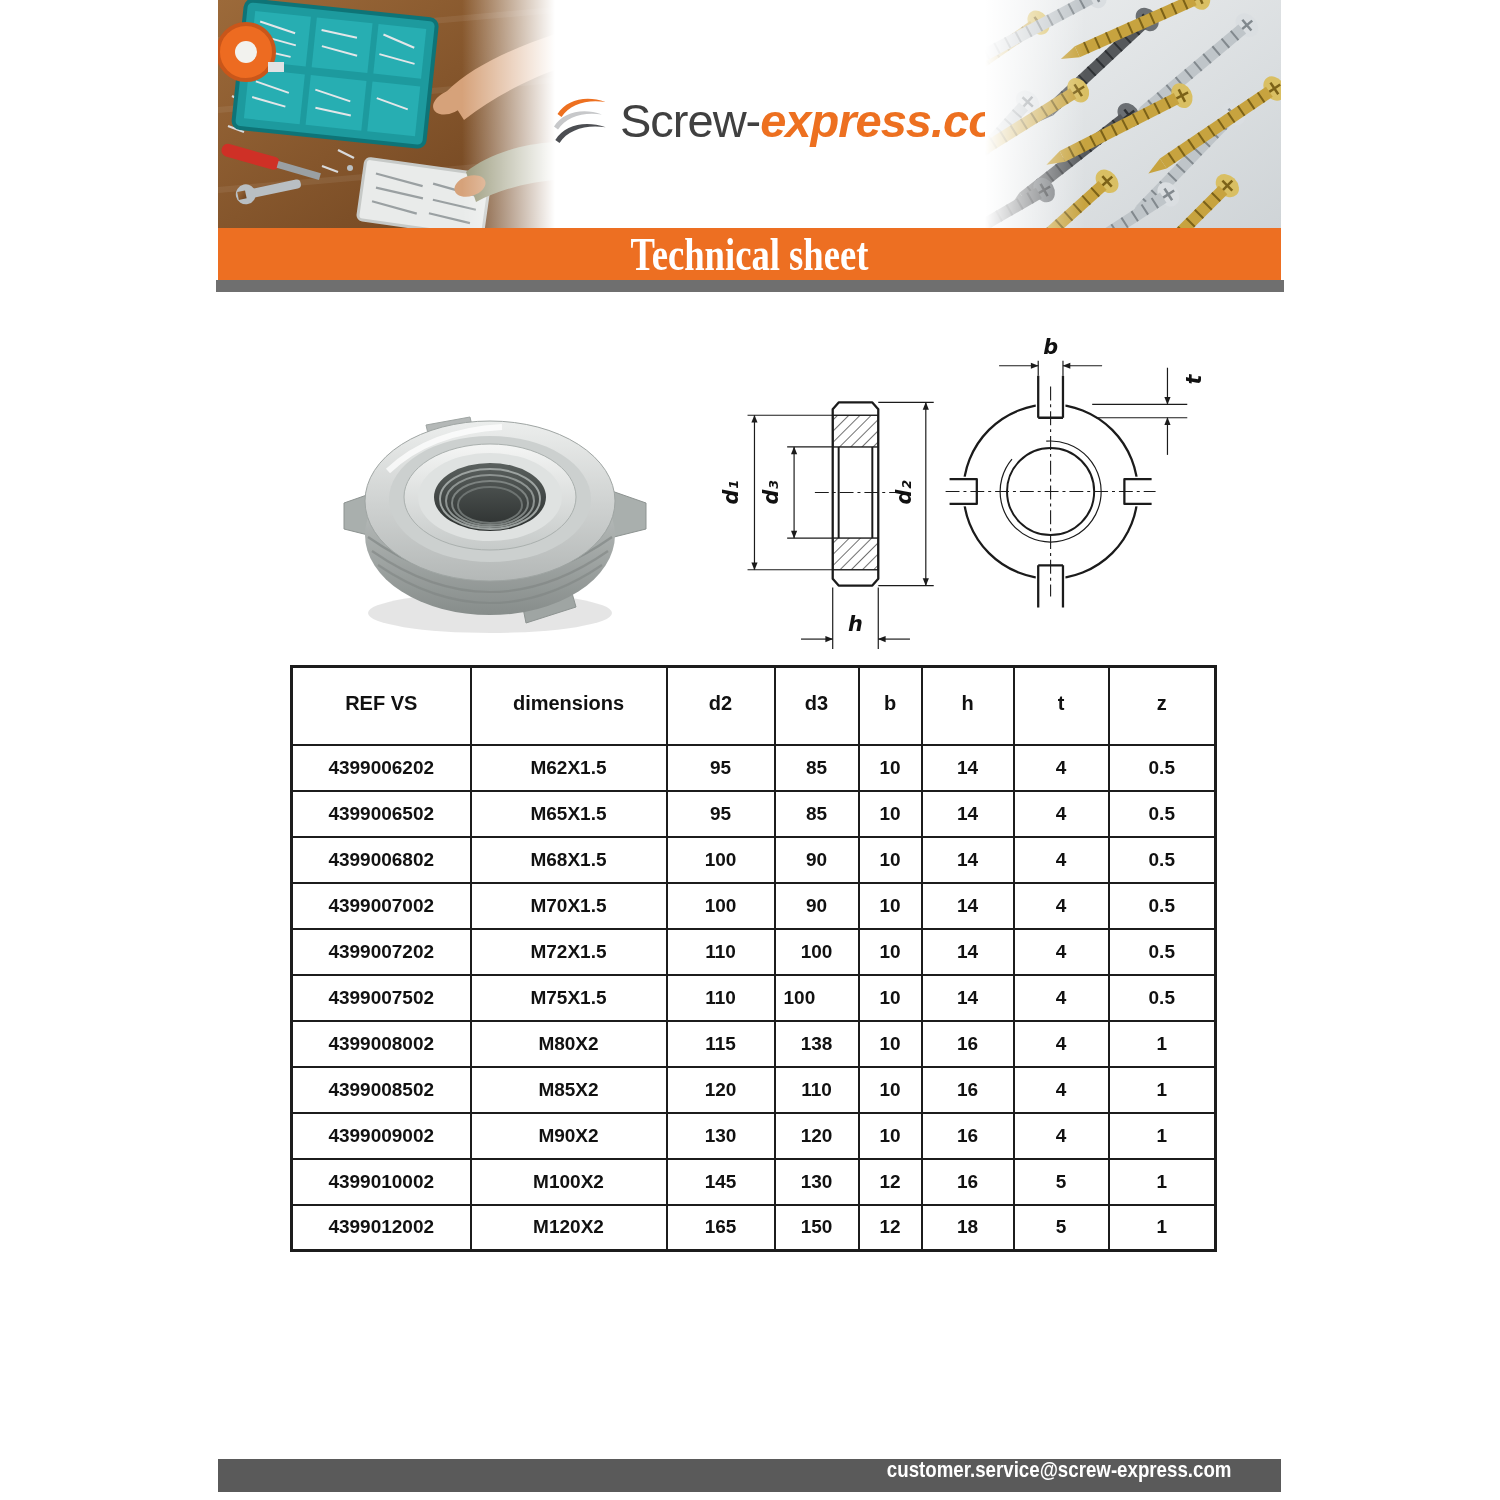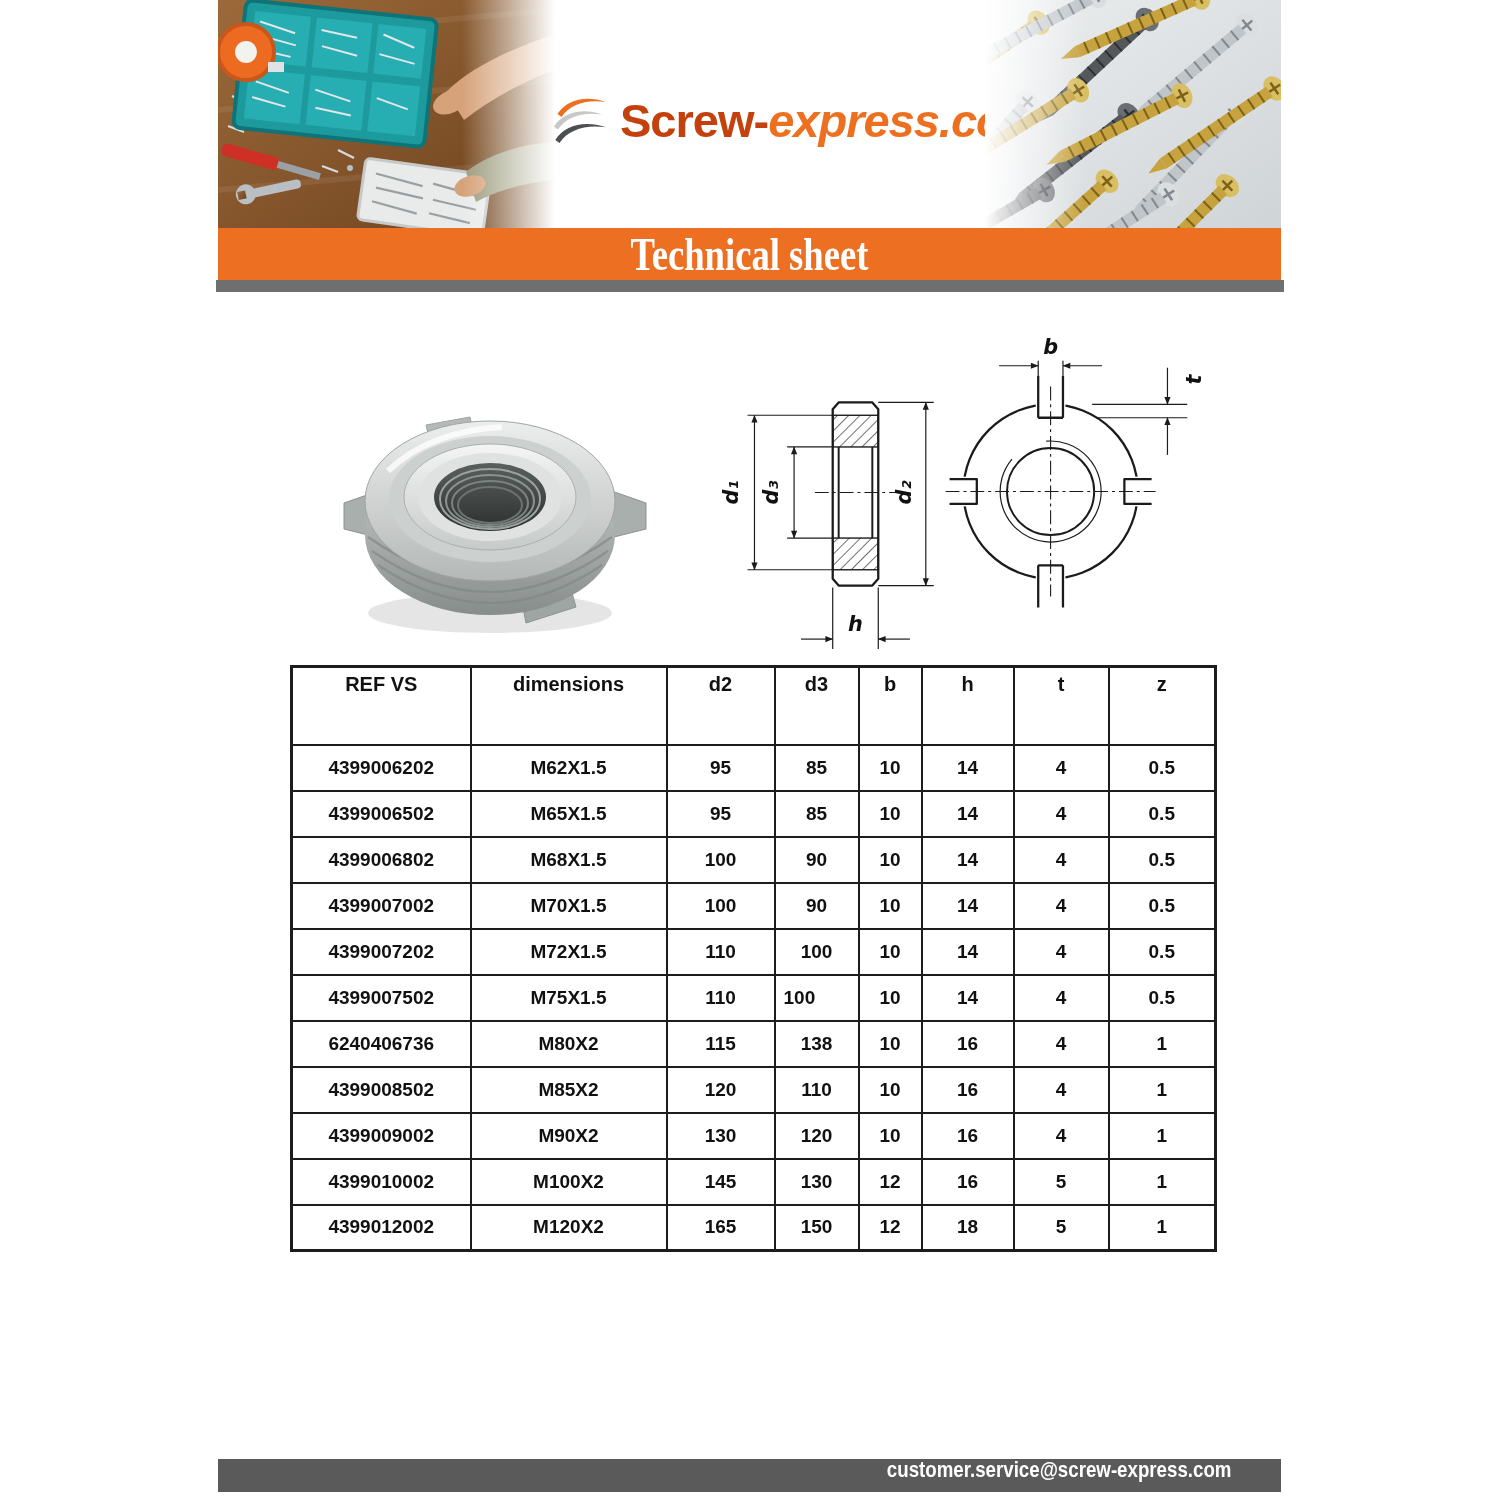--- a/index.html
+++ b/index.html
@@ -9,21 +9,21 @@
   .page { position:absolute; left:218px; top:0; width:1063px; height:1500px; background:#fff; }
 
   
   .header { position:absolute; left:0; top:0; width:1063px; height:228px; background:#fff; }
   .photo-left  { position:absolute; left:0; top:0; width:337px; height:228px; }
   .photo-right { position:absolute; right:0; top:0; width:296px; height:228px; }
   .logo { position:absolute; left:330px; top:68px; width:420px; height:104px;
           display:flex; align-items:center; }
   .logo-icon { width:60px; height:92px; margin-right:12px; flex:0 0 auto; }
   .logo-text { font-size:47px; letter-spacing:-1px; white-space:nowrap; line-height:1; }
-  .logo-dark   { color:#c2410c; font-weight:bold; }
+  .logo-dark   { color:#404040; font-weight:normal; }
   .logo-orange { color:#ED7020; font-weight:bold; font-style:italic; }
 
   
   .banner { position:absolute; left:0; top:228px; width:1063px; height:52px;
             background:#ED6F22; display:flex; align-items:center; justify-content:center;font-family:Liberation Serif, serif; }
   .banner-title { color:#fff; font-size:47px; font-weight:bold; line-height:1;
                   display:inline-block; transform:scaleX(.78); letter-spacing:0; }
   .banner-shadow { position:absolute; left:-2px; top:280px; width:1068px; height:12px; background:#6F6F6F; }
 
   
@@ -37,21 +37,21 @@
   .wp  { fill:#ffffff; stroke:none; }
   .dlab{ font-family:"DejaVu Sans", sans-serif; font-style:italic; font-weight:bold;
          font-size:21px; fill:#111; text-anchor:middle; }
 
   
   .table-wrap { position:absolute; left:72px; top:665px; width:917px; }
   table.spec { border-collapse:collapse; width:917px; table-layout:fixed;
                border:3px solid #1c1c1c; }
   table.spec th, table.spec td { border:2px solid #1c1c1c; text-align:center;
                font-weight:bold; color:#111; overflow:hidden; }
-  table.spec th { height:78px; font-size:20px; vertical-align:top; padding-top:5px; }
+  table.spec th { height:78px; font-size:20px; vertical-align:top; padding-top:24px; }
   table.spec td { height:46px; font-size:19px; vertical-align:middle; }
   table.spec td.cell-left { text-align:left; padding-left:8px; }
 
   
   .footer-bar { position:absolute; left:0; top:1459px; width:1063px; height:33px;
                 background:#5A5A5A; display:flex; justify-content:flex-end;
                 padding-right:50px; }
   .footer-email { color:#fff; font-size:22px; font-weight:bold; line-height:1;
                   display:inline-block; transform:scaleX(.85); transform-origin:right center; }
 </style>
@@ -411,21 +411,21 @@
               <td>4399007502</td>
               <td>M75X1.5</td>
               <td>110</td>
               <td class="cell-left">100</td>
               <td>10</td>
               <td>14</td>
               <td>4</td>
               <td>0.5</td>
             </tr>
             <tr>
-              <td>6240406736</td>
+              <td>4399008002</td>
               <td>M80X2</td>
               <td>115</td>
               <td>138</td>
               <td>10</td>
               <td>16</td>
               <td>4</td>
               <td>1</td>
             </tr>
             <tr>
               <td>4399008502</td>

